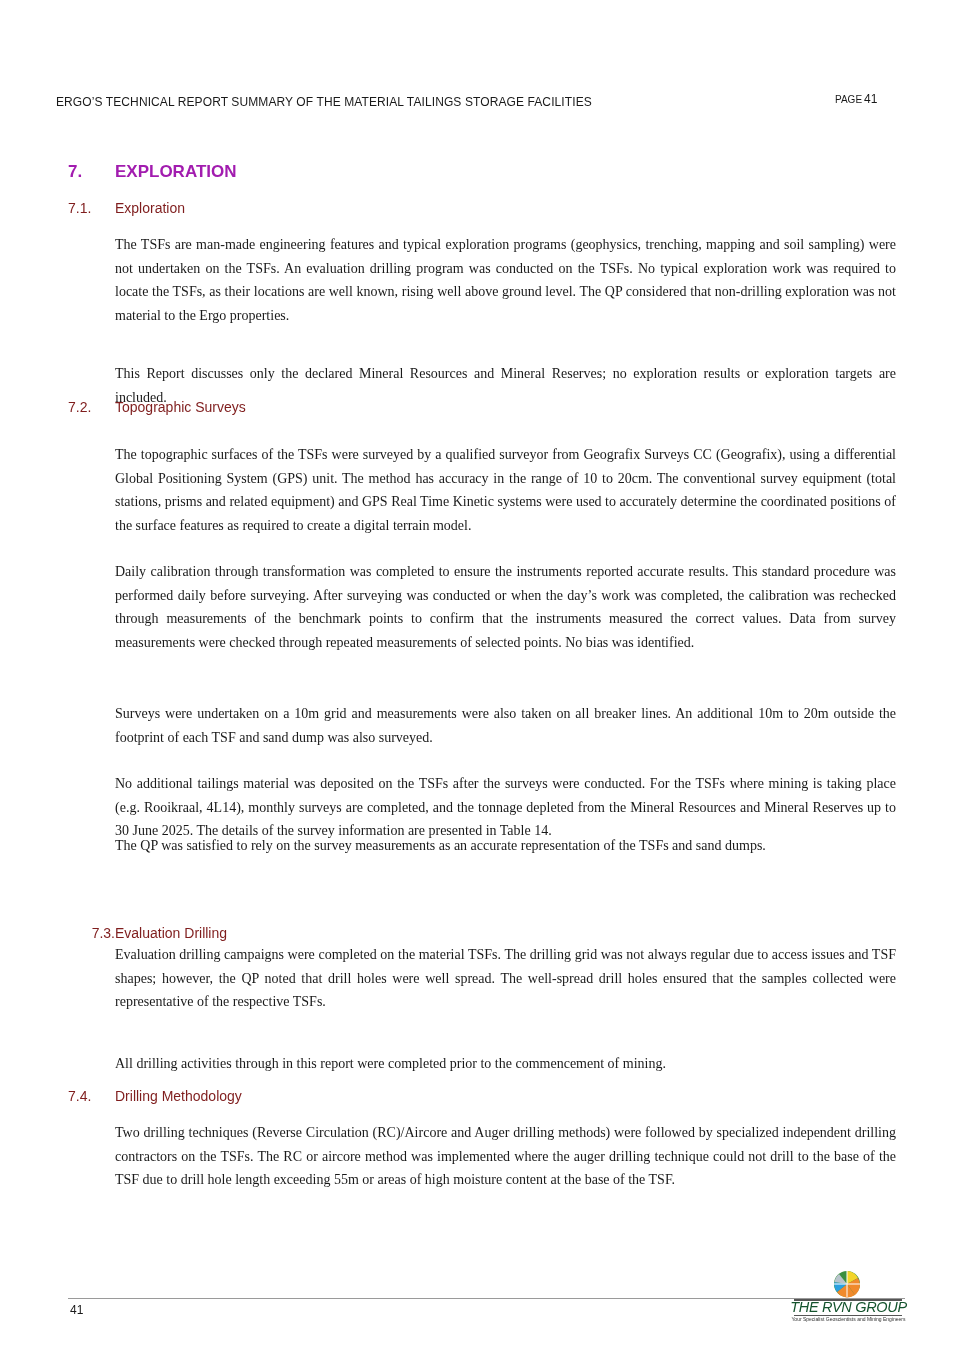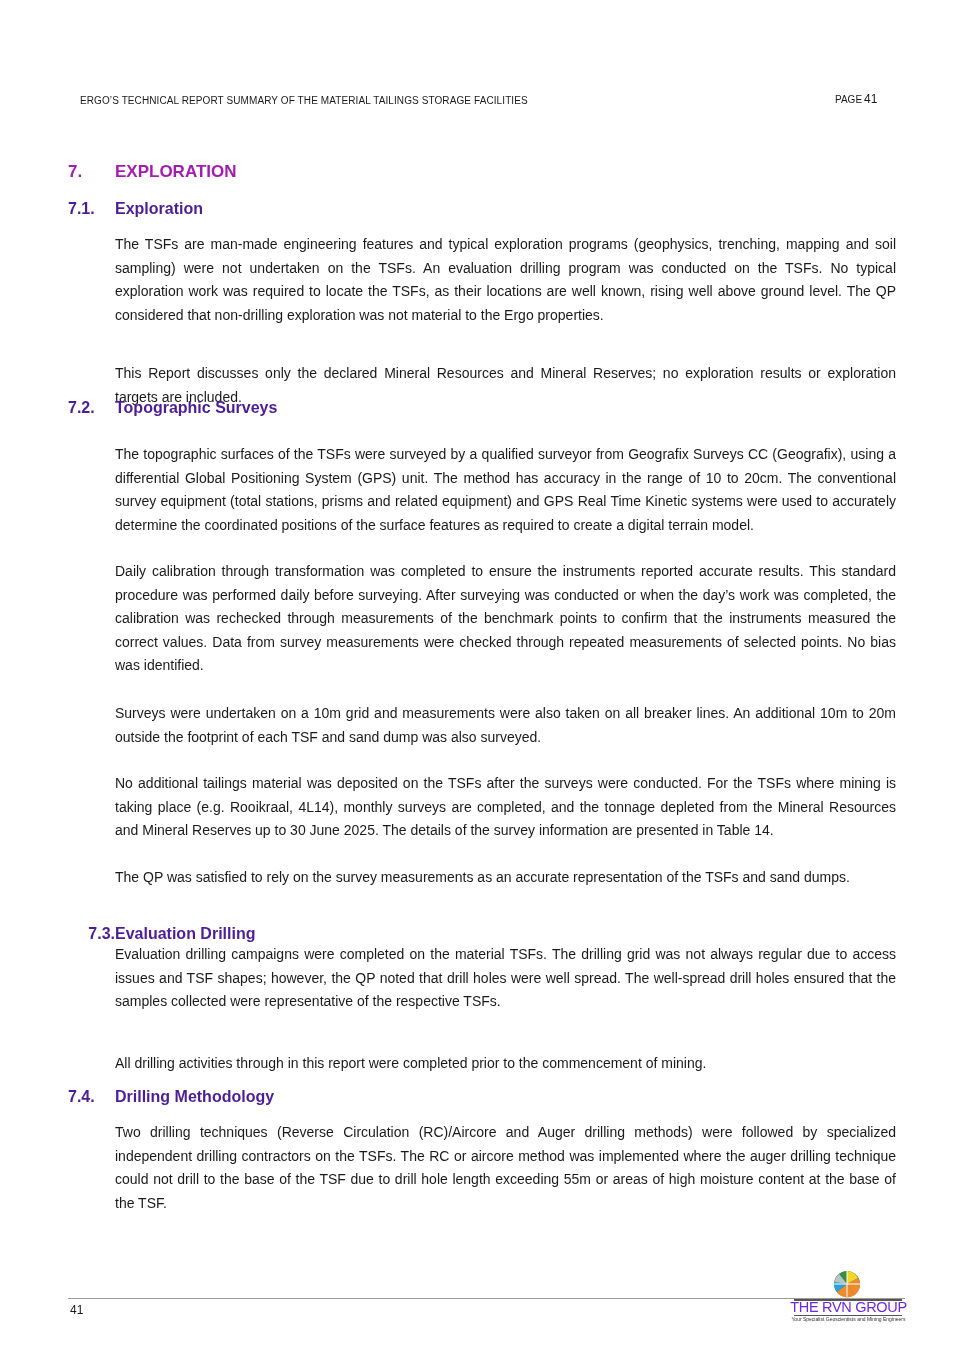--- a/index.html
+++ b/index.html
@@ -1,33 +1,33 @@
 <!DOCTYPE html>
 <html><head>
 <meta charset="utf-8">
 <style>
   html, body { margin: 0; padding: 0; background: #ffffff; }
   body { width: 965px; height: 1365px; position: relative; overflow: hidden;
          font-family: "Liberation Sans", sans-serif; color: #1a1a1a; }
-  .running-header { position: absolute; left: 80px; top: 95px; font-size: 10px; letter-spacing: 0.1px; }
+  .running-header { position: absolute; left: 56px; top: 95px; font-size: 12px; letter-spacing: 0.1px; }
   .page-label { position: absolute; left: 835px; top: 92px; font-size: 12px; }
   .page-label .small { font-size: 10px; margin-right: 2px; }
   .h1 { position: absolute; left: 68px; font-size: 17px; font-weight: bold; color: #a21caf; }
   .h1 .num { display: inline-block; width: 47px; }
-  .h2 { position: absolute; left: 68px; font-size: 16px; font-weight: bold; color: #4c1d95; }
+  .h2 { position: absolute; left: 68px; font-size: 14px; font-weight: normal; color: #7f1d1d; }
   .h2 .num { display: inline-block; width: 47px; }
   .para { position: absolute; left: 115px; width: 781px; font-size: 14px; line-height: 23.5px;
-          text-align: justify; color: #1a1a1a; margin: 0; }
+          text-align: justify; color: #1a1a1a; margin: 0; font-family: Liberation Serif, serif; }
   .footer-rule { position: absolute; left: 68px; top: 1298px; width: 837px; height: 1px; background: #9a9a9a; }
   .footer-num { position: absolute; left: 70px; top: 1303px; font-size: 12px; }
   .logo { position: absolute; left: 786px; top: 1270px; width: 125px; height: 55px; }
   .logo-mark { position: absolute; left: 47px; top: 0; width: 28px; height: 28px; }
   .logo-bar { position: absolute; left: 8px; top: 29px; width: 108px; height: 1.5px; background: #555; }
   .logo-text { position: absolute; left: 0; top: 29px; width: 125px; text-align: center; font-size: 14.5px;
-               color: #6d28d9; letter-spacing: -0.3px; }
+               color: #14532d; letter-spacing: -0.3px; font-style: italic; }
   .logo-bar2 { position: absolute; left: 8px; top: 45px; width: 108px; height: 1px; background: #555; }
   .logo-tag { position: absolute; left: 0; top: 46px; width: 125px; text-align: center; font-size: 5px; color: #333; white-space: nowrap; }
 </style>
 </head>
 <body>
 
 <div class="running-header">ERGO’S TECHNICAL REPORT SUMMARY OF THE MATERIAL TAILINGS STORAGE FACILITIES</div>
 <div class="page-label">
   <span class="small">PAGE</span><span>41</span>
 </div>
@@ -42,21 +42,21 @@
 <p class="para" style="top:233px;">The TSFs are man-made engineering features and typical exploration programs (geophysics, trenching, mapping and soil sampling) were not undertaken on the TSFs. An evaluation drilling program was conducted on the TSFs. No typical exploration work was required to locate the TSFs, as their locations are well known, rising well above ground level. The QP considered that non-drilling exploration was not material to the Ergo properties.</p>
 <p class="para" style="top:350px;margin-top:12px;">This Report discusses only the declared Mineral Resources and Mineral Reserves; no exploration results or exploration targets are included.</p>
 
 <div class="h2" style="top:399px;">
   <span class="num">7.2.</span><span>Topographic Surveys</span>
 </div>
 <p class="para" style="top:443px;">The topographic surfaces of the TSFs were surveyed by a qualified surveyor from Geografix Surveys CC (Geografix), using a differential Global Positioning System (GPS) unit. The method has accuracy in the range of 10 to 20cm. The conventional survey equipment (total stations, prisms and related equipment) and GPS Real Time Kinetic systems were used to accurately determine the coordinated positions of the surface features as required to create a digital terrain model.</p>
 <p class="para" style="top:560px;">Daily calibration through transformation was completed to ensure the instruments reported accurate results. This standard procedure was performed daily before surveying. After surveying was conducted or when the day’s work was completed, the calibration was rechecked through measurements of the benchmark points to confirm that the instruments measured the correct values. Data from survey measurements were checked through repeated measurements of selected points. No bias was identified.</p>
 <p class="para" style="top:702px;">Surveys were undertaken on a 10m grid and measurements were also taken on all breaker lines. An additional 10m to 20m outside the footprint of each TSF and sand dump was also surveyed.</p>
 <p class="para" style="top:772px;">No additional tailings material was deposited on the TSFs after the surveys were conducted. For the TSFs where mining is taking place (e.g. Rooikraal, 4L14), monthly surveys are completed, and the tonnage depleted from the Mineral Resources and Mineral Reserves up to 30 June 2025. The details of the survey information are presented in Table 14.</p>
-<p class="para" style="top:866px;">The QP was satisfied to rely on the survey measurements as an accurate representation of the TSFs and sand dumps.</p>
+<p class="para" style="top:834px;">The QP was satisfied to rely on the survey measurements as an accurate representation of the TSFs and sand dumps.</p>
 
 <div class="h2" style="top:925px;text-align:right;">
   <span class="num">7.3.</span><span>Evaluation Drilling</span>
 </div>
 <p class="para" style="top:943px;">Evaluation drilling campaigns were completed on the material TSFs. The drilling grid was not always regular due to access issues and TSF shapes; however, the QP noted that drill holes were well spread. The well-spread drill holes ensured that the samples collected were representative of the respective TSFs.</p>
 <p class="para" style="top:1052px;">All drilling activities through in this report were completed prior to the commencement of mining.</p>
 
 <div class="h2" style="top:1088px;">
   <span class="num">7.4.</span><span>Drilling Methodology</span>
 </div>

